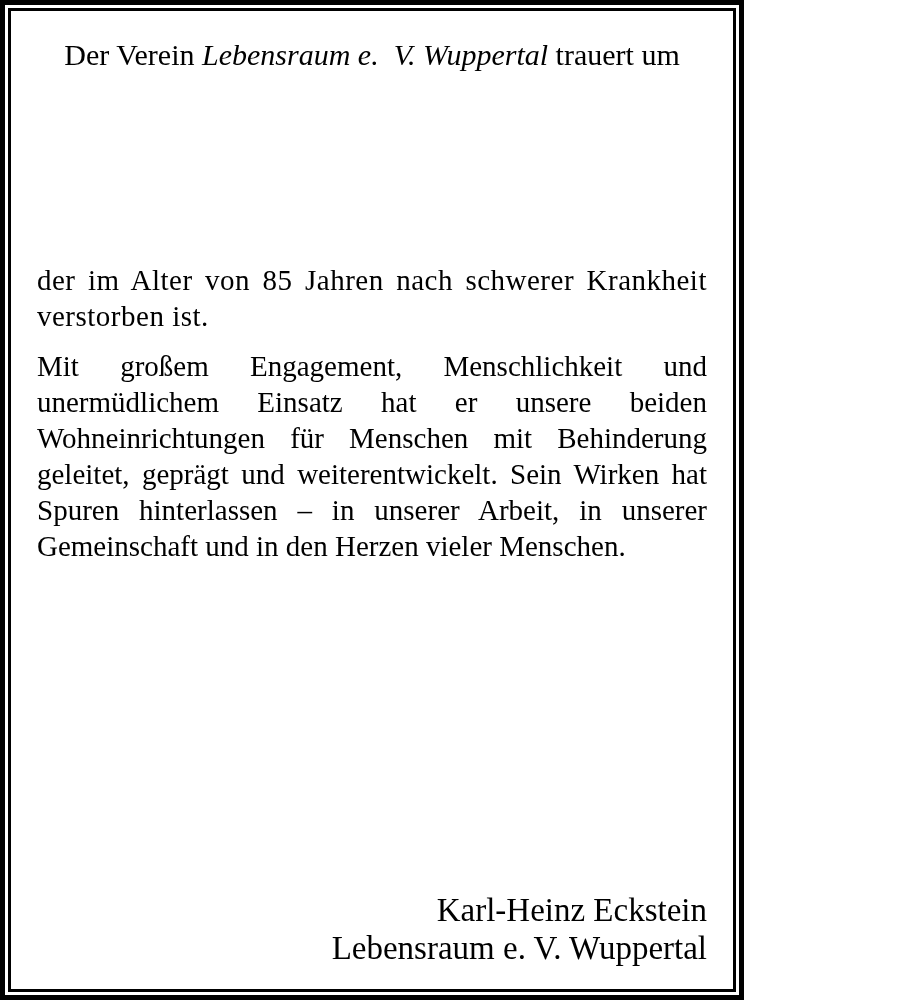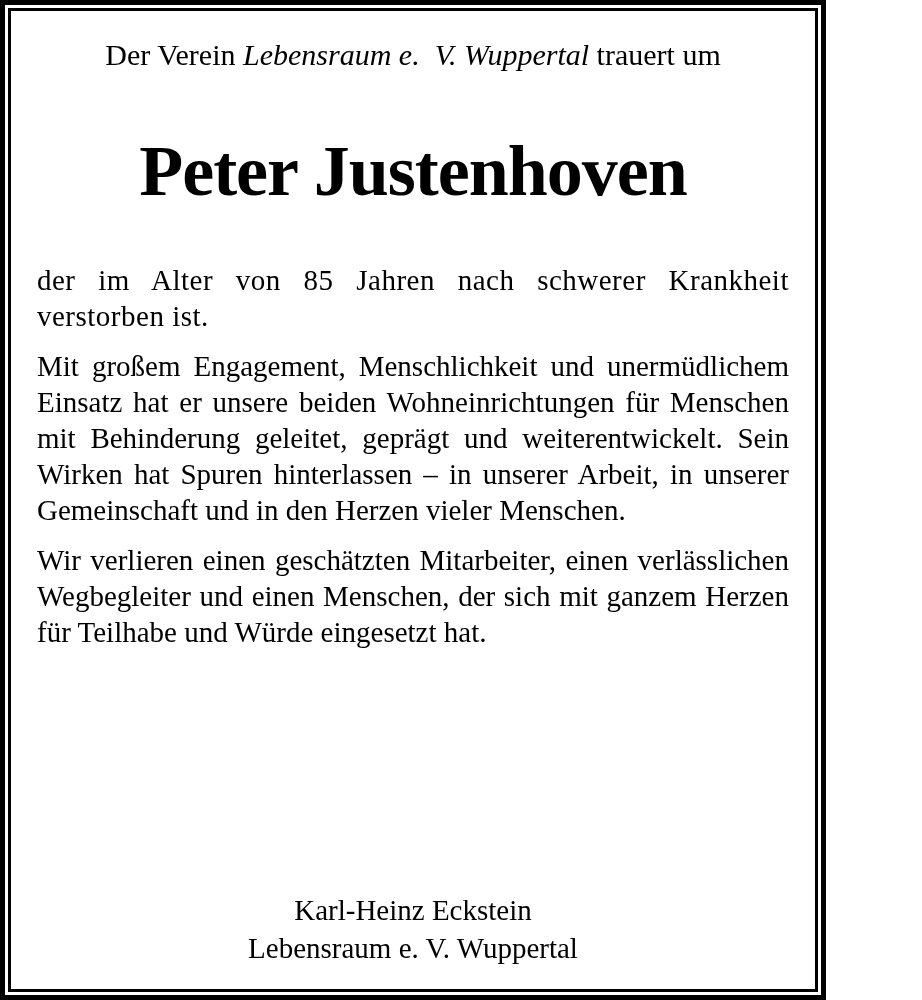--- a/index.html
+++ b/index.html
@@ -11,21 +11,21 @@
       width: 922px;
       height: 1000px;
       overflow: hidden;
       position: relative;
       font-family: "Liberation Serif", "DejaVu Serif", serif;
       color: #000000;
     }
     .outer-frame {
       position: absolute;
       left: 0; top: 0;
-      width: 826px; height: 1000px;
+      width: 744px; height: 1000px;
       box-sizing: border-box;
       border: 5px solid #000000;
       background: #ffffff;
     }
     .inner-frame {
       position: absolute;
       left: 3px; top: 3px; right: 3px; bottom: 3px;
       box-sizing: border-box;
       border: 3px solid #000000;
       background: #ffffff;
@@ -71,43 +71,41 @@
       text-align: justify;
       hyphens: none;
     }
     .paragraph.tracked {
       letter-spacing: 0.5px;
     }
     .signature {
       position: absolute;
       left: 0; right: 0;
       top: 880px;
-      text-align: center;
-      font-size: 29px;
+      text-align: right;
+      font-size: 33px;
       line-height: 38px;
     }
     .signature div {
       white-space: nowrap;
     }
   </style>
 </head>
 <body>
 
 <div class="outer-frame">
   <div class="inner-frame">
     <div class="content">
 
       <div class="intro"><span>Der Verein </span><span class="italic">Lebensraum e.  V. Wuppertal</span><span> trauert um</span></div>
 
-      <div class="name">Peter Justenhoven</div>
 
       <div class="body-text">
         <p class="paragraph tracked">der im Alter von 85 Jahren nach schwerer Krankheit verstorben ist.</p>
         <p class="paragraph">Mit großem Engagement, Menschlichkeit und unermüdlichem Einsatz hat er unsere beiden Wohneinrichtungen für Menschen mit Behinderung geleitet, geprägt und weiterentwickelt. Sein Wirken hat Spuren hinterlassen – in unserer Arbeit, in unserer Gemeinschaft und in den Herzen vieler Menschen.</p>
-        <p class="paragraph">Wir verlieren einen geschätzten Mitarbeiter, einen verlässlichen Wegbegleiter und einen Menschen, der sich mit ganzem Herzen für Teilhabe und Würde eingesetzt hat.</p>
       </div>
 
       <div class="signature">
         <div>Karl-Heinz Eckstein</div>
         <div>Lebensraum e. V. Wuppertal</div>
       </div>
 
     </div>
   </div>
 </div>

